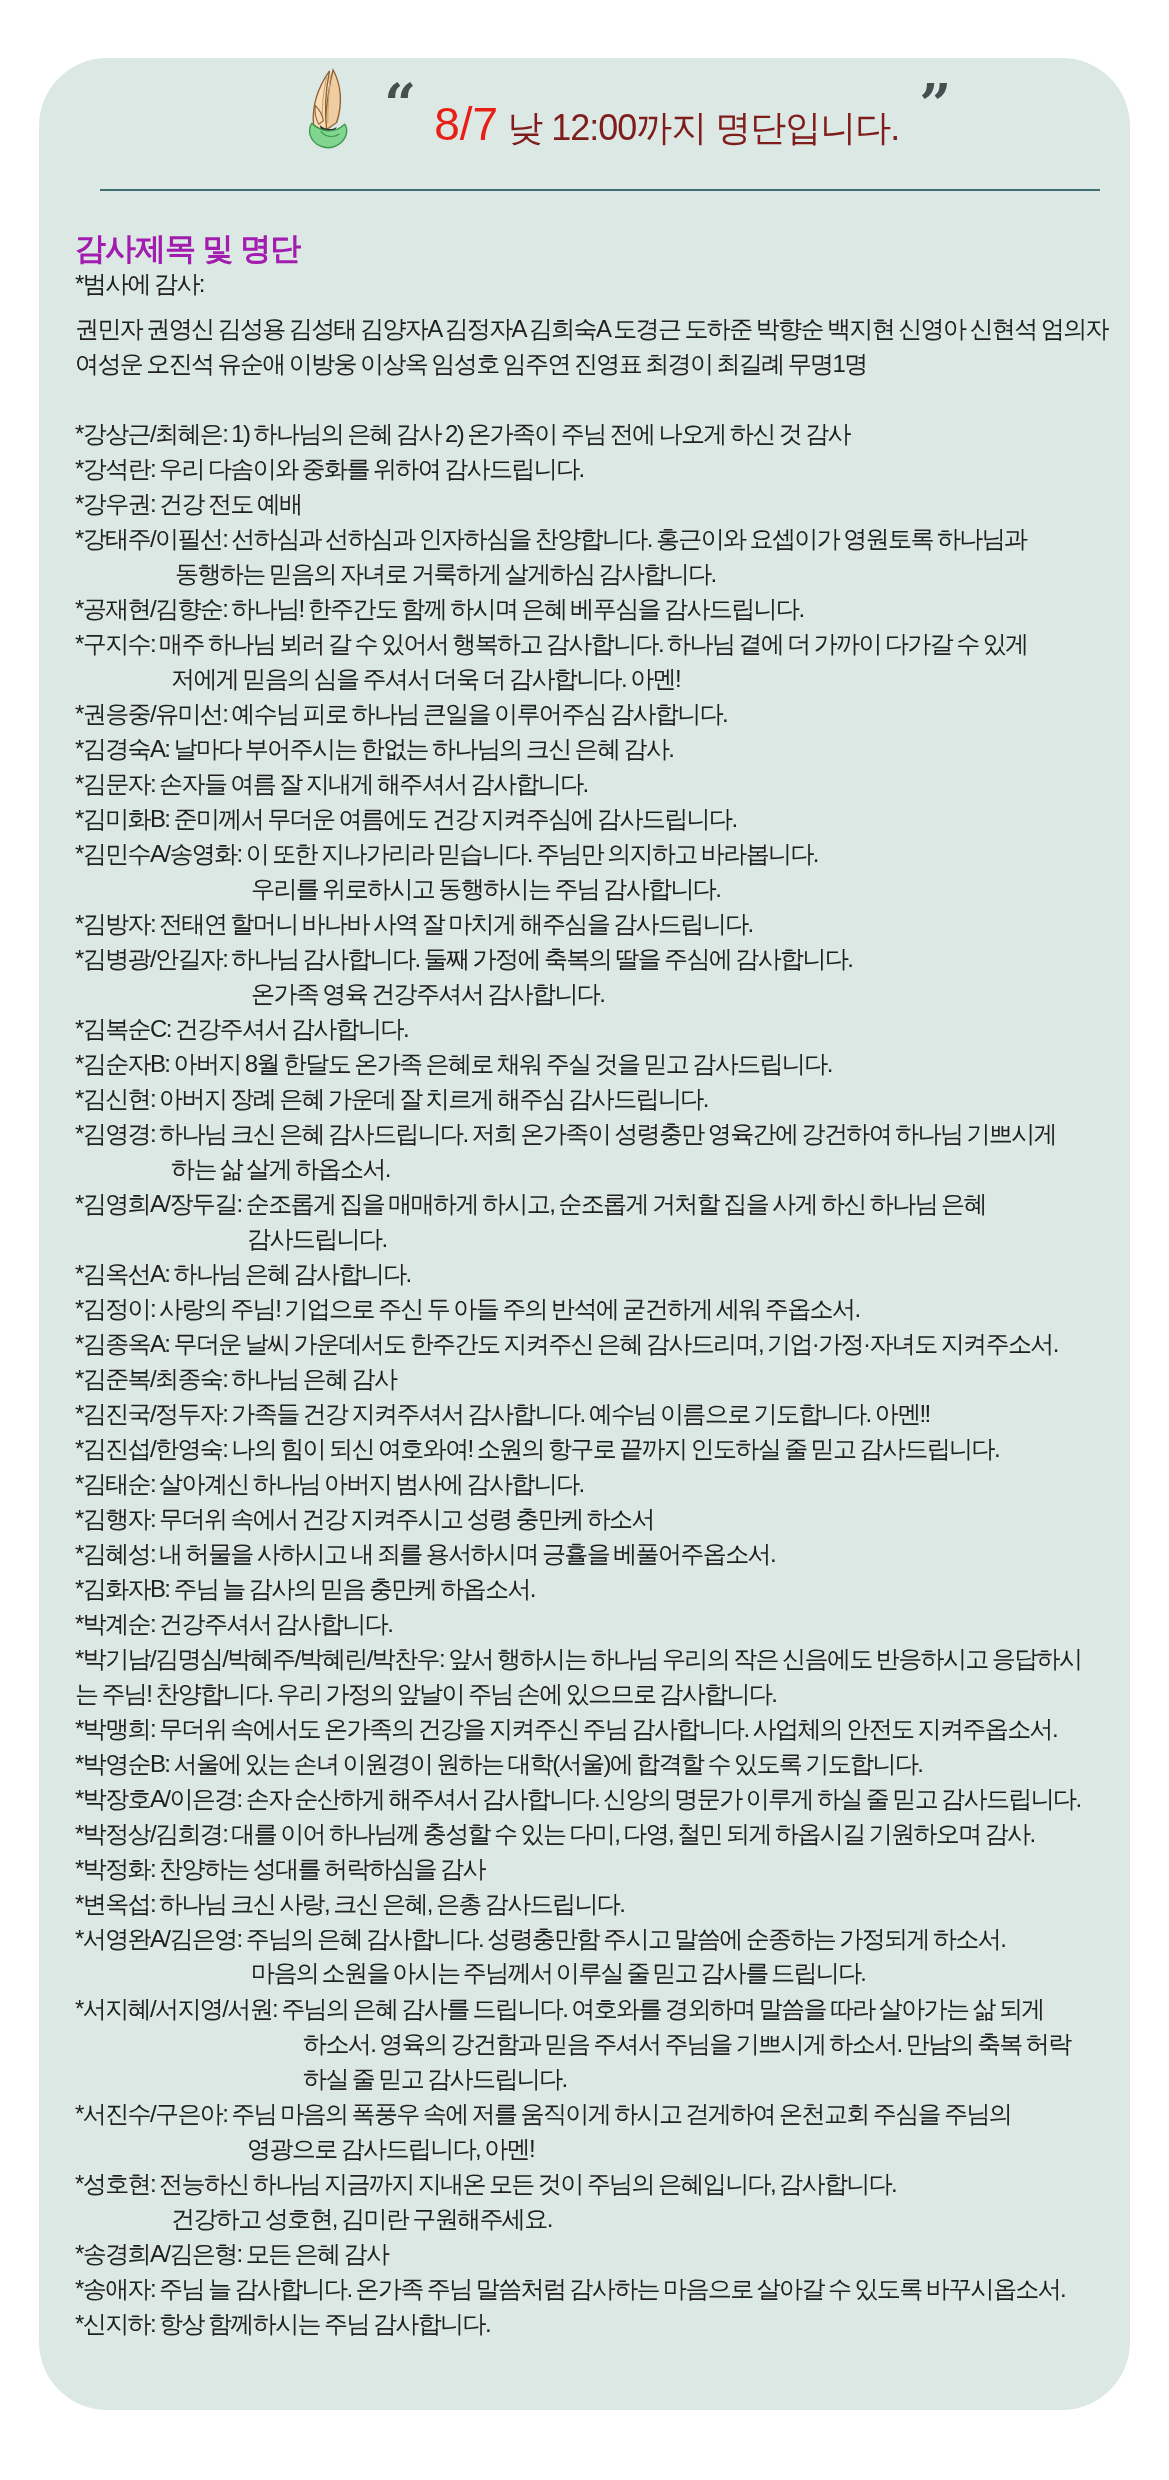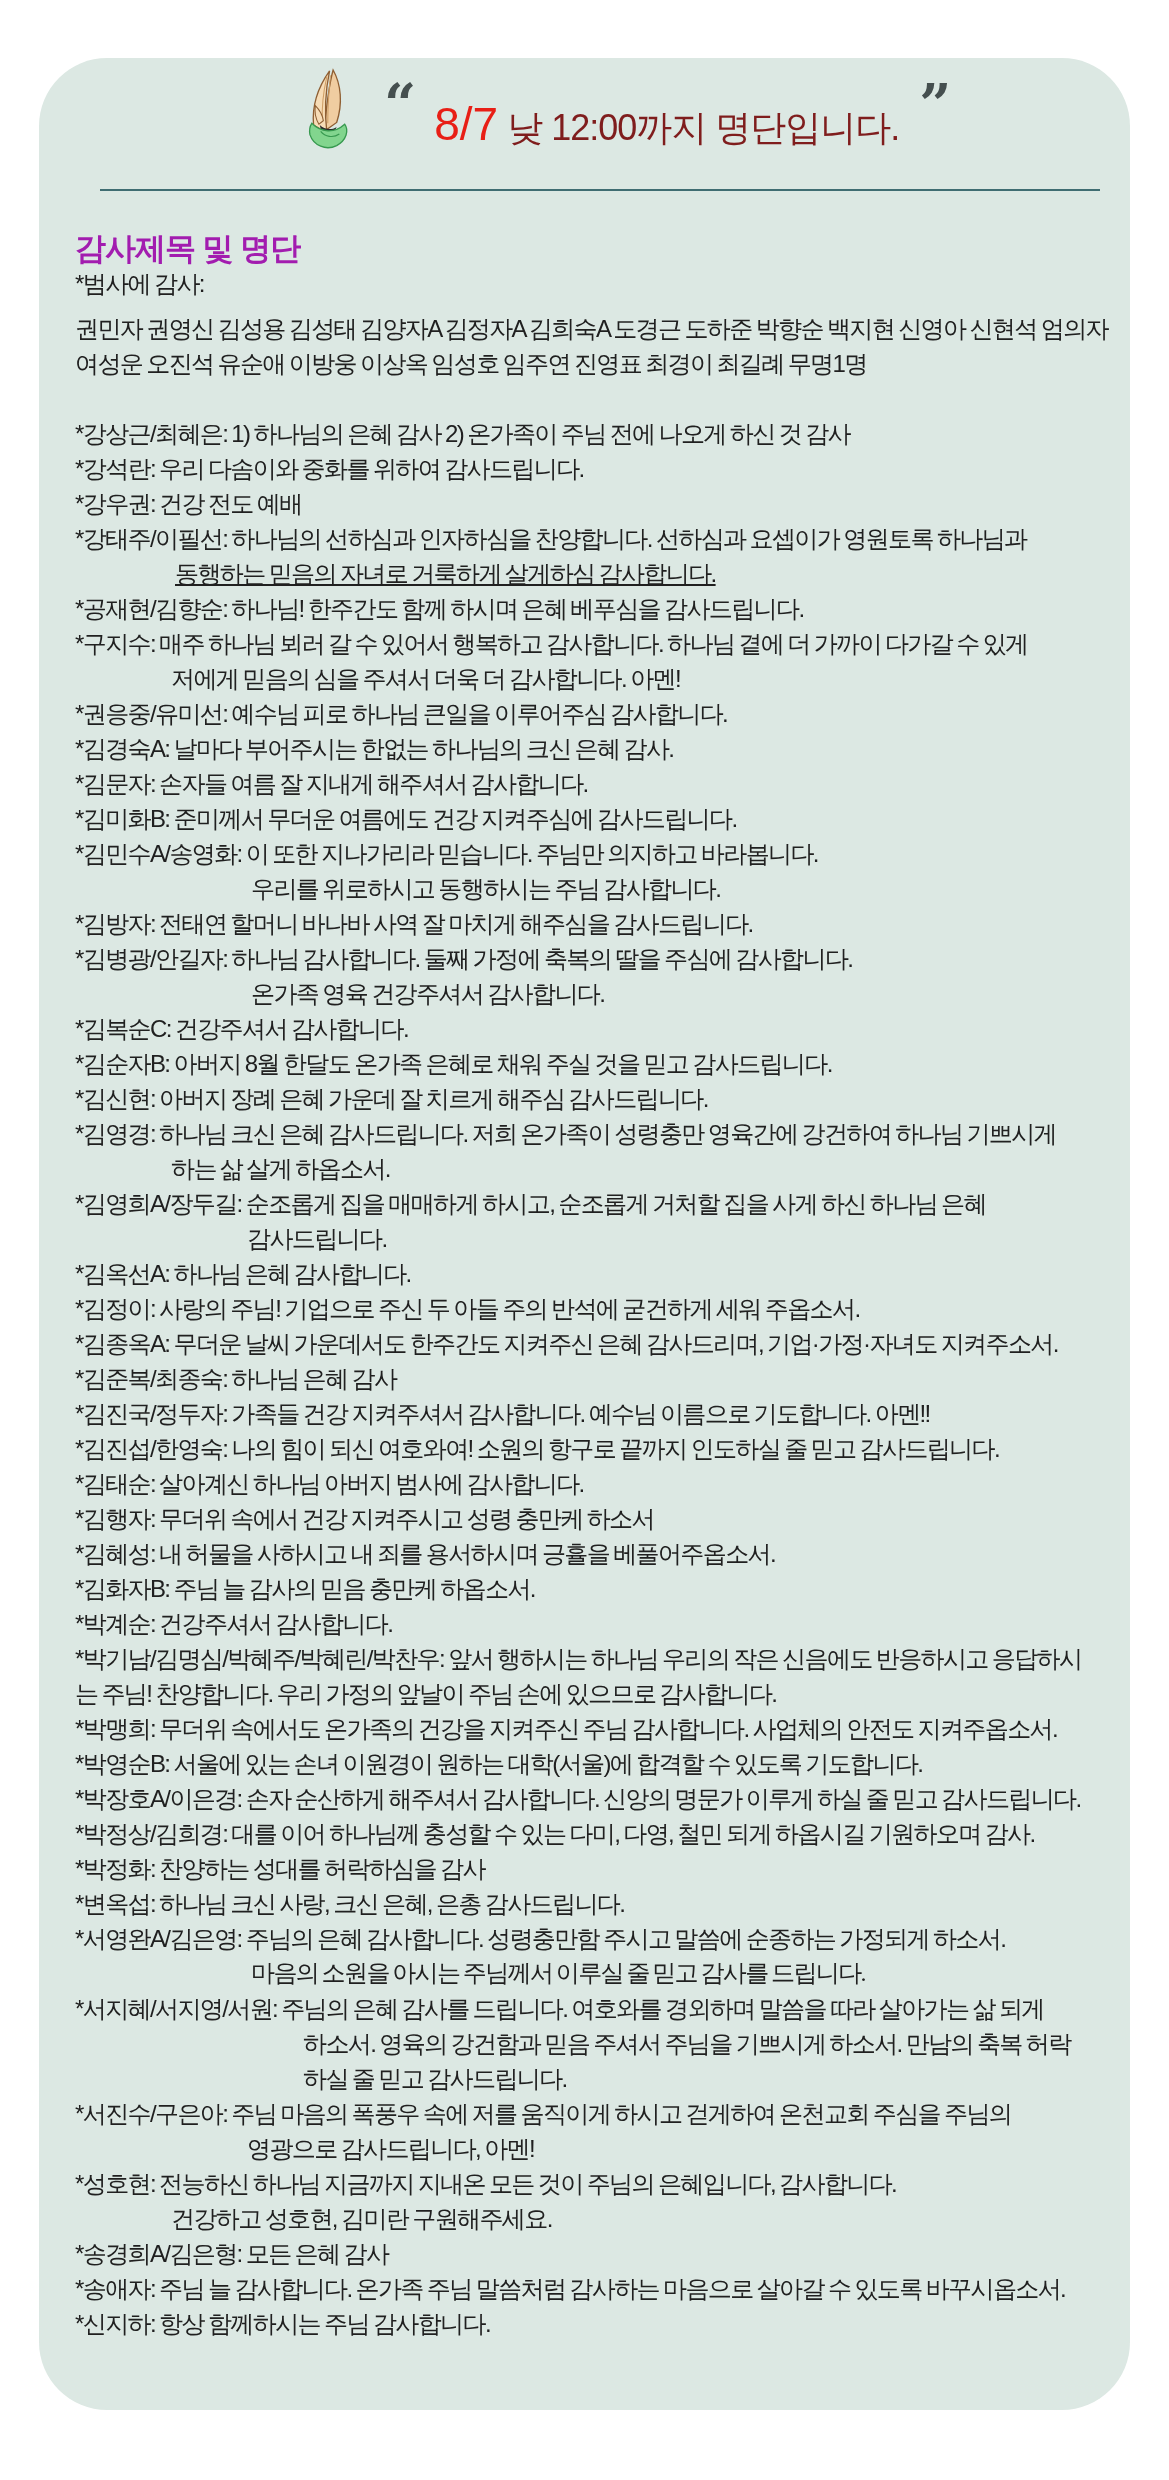--- a/index.html
+++ b/index.html
@@ -73,22 +73,22 @@
   <div class="section-title">감사제목 및 명단</div>
 
   <div class="thanks-list">
       <div class="line">*범사에 감사:</div>
       <div class="line" style="margin-top: 10px;">권민자 권영신 김성용 김성태 김양자A 김정자A 김희숙A 도경근 도하준 박향순 백지현 신영아 신현석 엄의자</div>
       <div class="line">여성운 오진석 유순애 이방웅 이상옥 임성호 임주연 진영표 최경이 최길례 무명1명</div>
       <div class="line">&nbsp;</div>
       <div class="line">*강상근/최혜은: 1) 하나님의 은혜 감사 2) 온가족이 주님 전에 나오게 하신 것 감사</div>
       <div class="line">*강석란: 우리 다솜이와 중화를 위하여 감사드립니다.</div>
       <div class="line">*강우권: 건강 전도 예배</div>
-      <div class="line">*강태주/이필선: 하나님의 선하심과 인자하심을 찬양합니다. 선하심과 요셉이가 영원토록 하나님과</div>
-      <div class="line" style="padding-left: 100px; text-decoration: underline;">동행하는 믿음의 자녀로 거룩하게 살게하심 감사합니다.</div>
+      <div class="line">*강태주/이필선: 선하심과 선하심과 인자하심을 찬양합니다. 홍근이와 요셉이가 영원토록 하나님과</div>
+      <div class="line" style="padding-left: 100px;">동행하는 믿음의 자녀로 거룩하게 살게하심 감사합니다.</div>
       <div class="line">*공재현/김향순: 하나님! 한주간도 함께 하시며 은혜 베푸심을 감사드립니다.</div>
       <div class="line">*구지수: 매주 하나님 뵈러 갈 수 있어서 행복하고 감사합니다. 하나님 곁에 더 가까이 다가갈 수 있게</div>
       <div class="line" style="padding-left: 96px;">저에게 믿음의 심을 주셔서 더욱 더 감사합니다. 아멘!</div>
       <div class="line">*권응중/유미선: 예수님 피로 하나님 큰일을 이루어주심 감사합니다.</div>
       <div class="line">*김경숙A: 날마다 부어주시는 한없는 하나님의 크신 은혜 감사.</div>
       <div class="line">*김문자: 손자들 여름 잘 지내게 해주셔서 감사합니다.</div>
       <div class="line">*김미화B: 준미께서 무더운 여름에도 건강 지켜주심에 감사드립니다.</div>
       <div class="line">*김민수A/송영화: 이 또한 지나가리라 믿습니다. 주님만 의지하고 바라봅니다.</div>
       <div class="line" style="padding-left: 176px;">우리를 위로하시고 동행하시는 주님 감사합니다.</div>
       <div class="line">*김방자: 전태연 할머니 바나바 사역 잘 마치게 해주심을 감사드립니다.</div>

